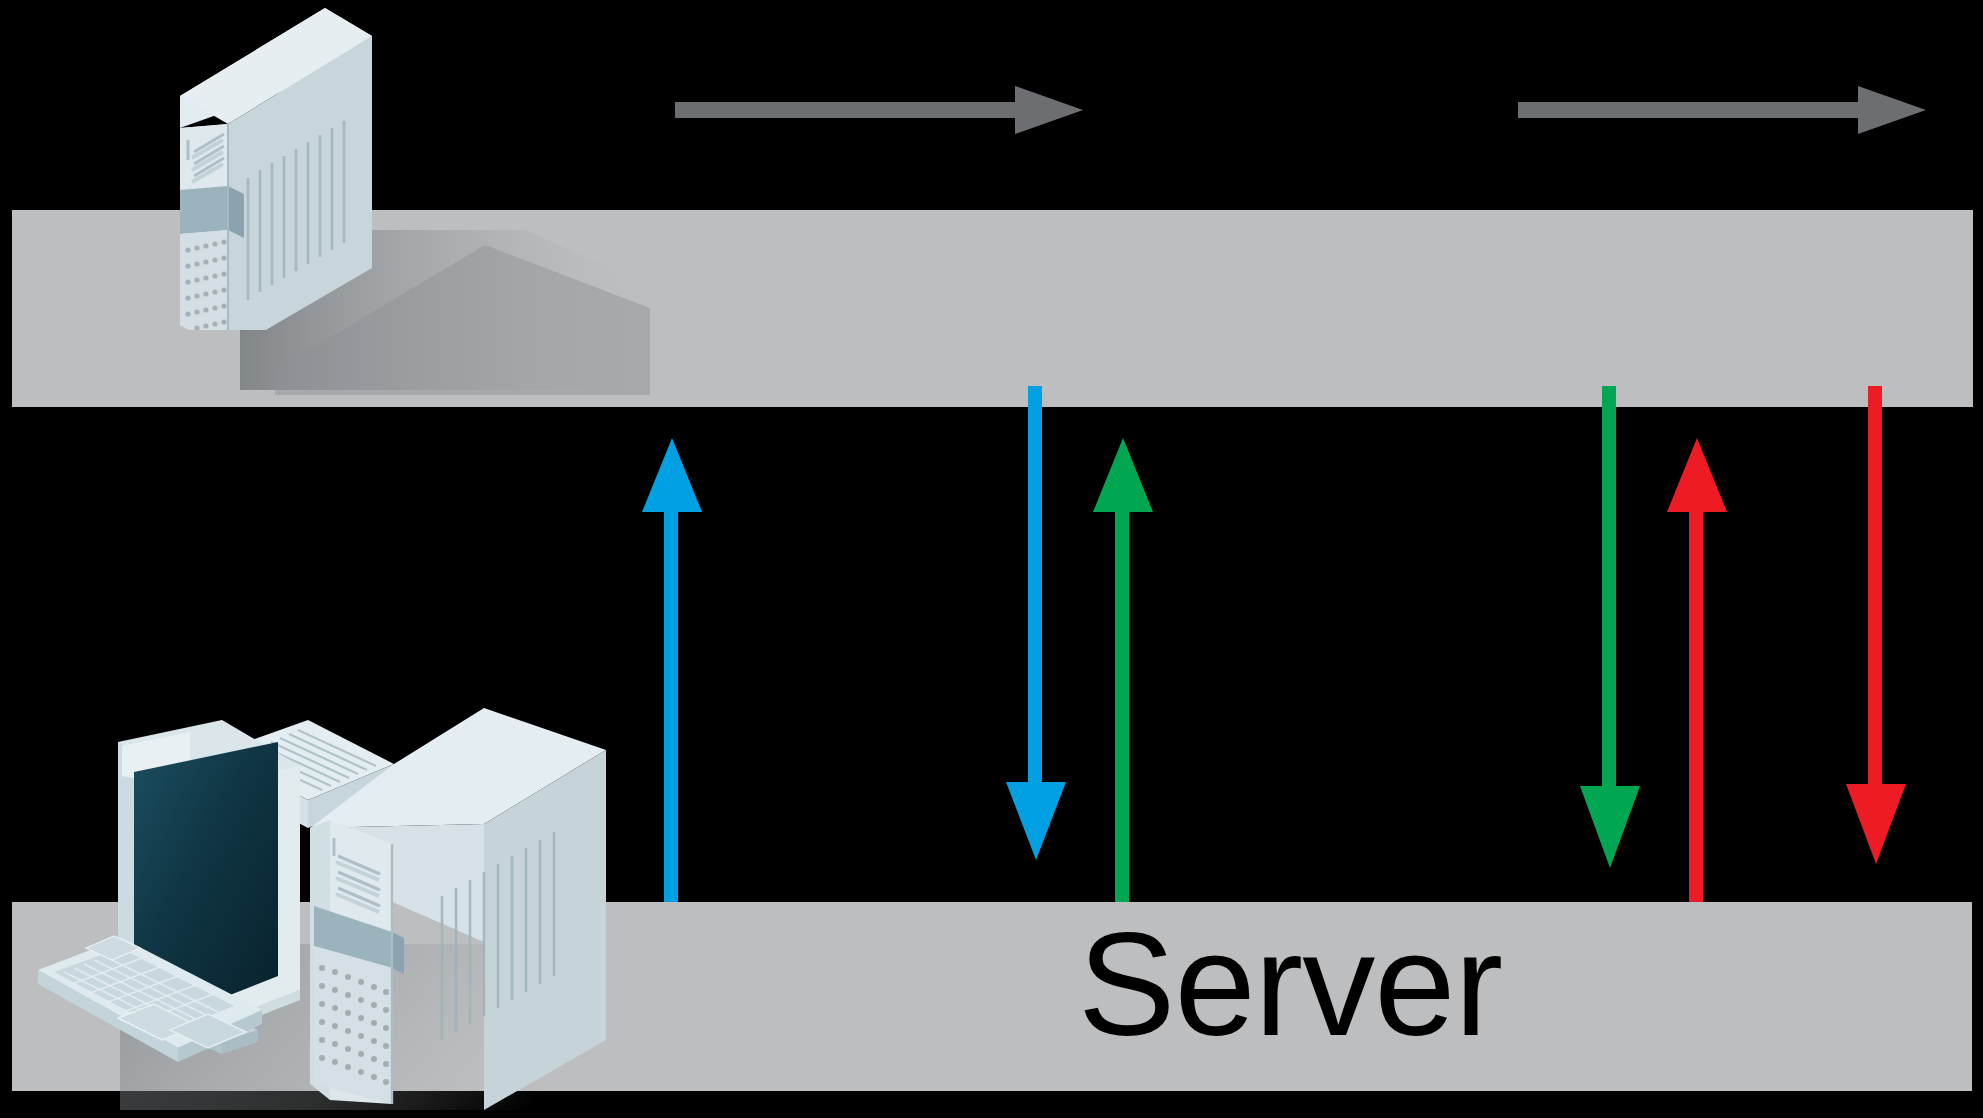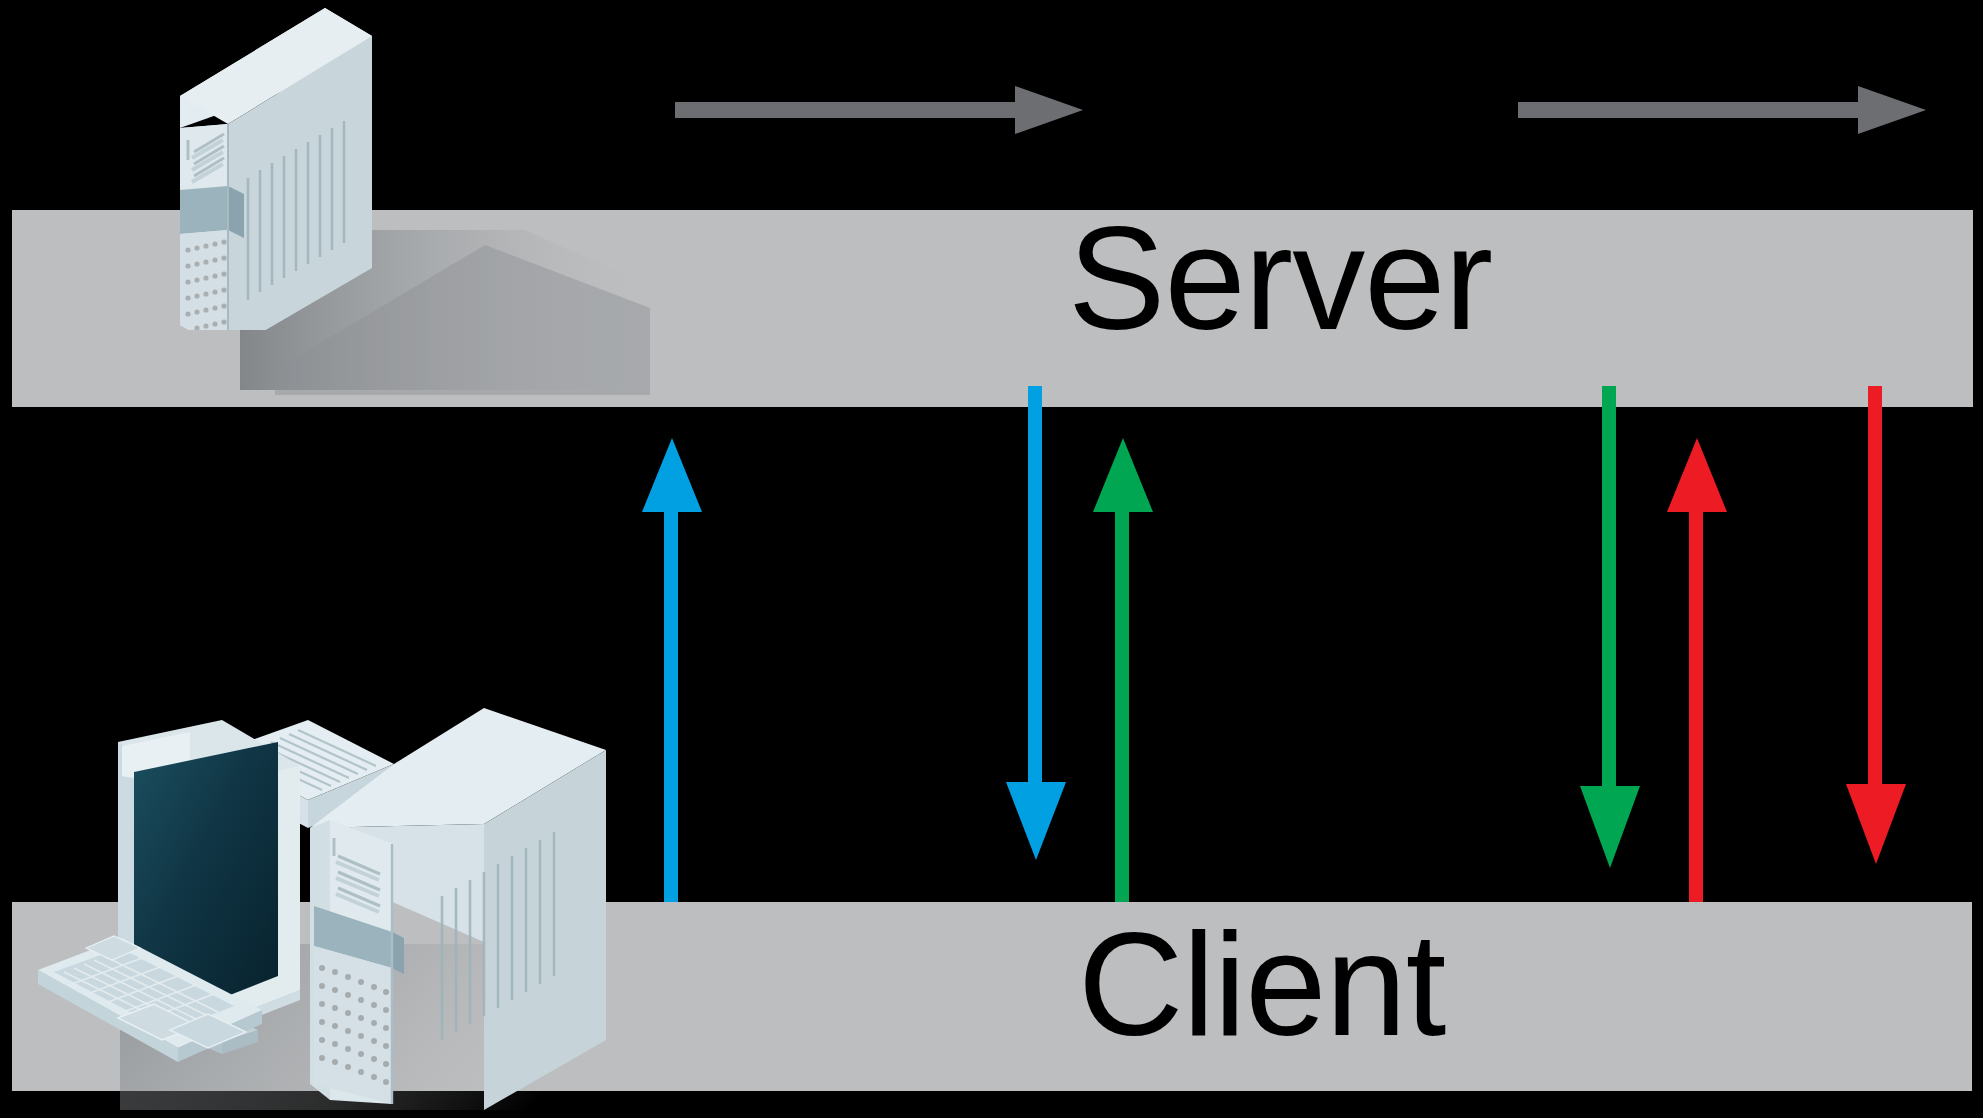--- a/index.html
+++ b/index.html
@@ -88,21 +88,20 @@
         <stop offset="55%" stop-color="#96999b" stop-opacity="0.38"></stop>
         <stop offset="100%" stop-color="#bcbec0" stop-opacity="0"></stop>
       </linearGradient>
     </defs>
     <g clip-path="inset(20px 0 0 0)">
       <polygon points="60,20 300,20 480,100 480,200 60,200" fill="url(#shGradA)"></polygon>
       <polygon points="95,180 305,55 470,118 470,205 95,205" fill="#8d9194" opacity="0.45"></polygon>
     </g>
   </svg>
 
-  <div class="band-label" id="server-label">Server</div>
 
   <svg class="machine" id="server-machine" width="320" height="330" viewBox="0 0 320 330">
 
     <polygon points="60,128 60,96 205,8 252,36 252,60" fill="#e3ecf0"></polygon>
     <polygon points="60,96 205,8 252,36 108,124" fill="#e6eef2"></polygon>
 
     <polygon points="108,124 252,36 252,268 108,352" fill="#c8d6dc"></polygon>
 
     <polygon points="60,128 108,124 108,352 60,325" fill="#d9e4e9"></polygon>
 
@@ -214,21 +213,21 @@
         <stop offset="0%" stop-color="#6f7477" stop-opacity="0.55"></stop>
         <stop offset="60%" stop-color="#979a9c" stop-opacity="0.30"></stop>
         <stop offset="100%" stop-color="#bcbec0" stop-opacity="0"></stop>
       </linearGradient>
     </defs>
     <g clip-path="inset(24px 0 0 0)">
       <polygon points="80,60 420,40 600,140 600,230 80,230" fill="url(#shGradB)"></polygon>
     </g>
   </svg>
 
-  <div class="band-label" id="client-label">Client</div>
+  <div class="band-label" id="client-label">Server</div>
 
   <svg class="machine" id="client-machine" width="620" height="438" viewBox="0 0 620 438">
 
     <polygon points="196,72 286,40 372,84 286,120" fill="#e4edf1"></polygon>
     <polygon points="196,72 196,100 286,148 286,120" fill="#d5e1e7"></polygon>
     <polygon points="286,120 372,84 372,112 286,148" fill="#c7d6dc"></polygon>
     <g stroke="#b2c4cb" stroke-width="2.2">
       <line x1="222" y1="74" x2="300" y2="110"></line>
       <line x1="231" y1="70" x2="309" y2="106"></line>
       <line x1="240" y1="66" x2="318" y2="102"></line>

